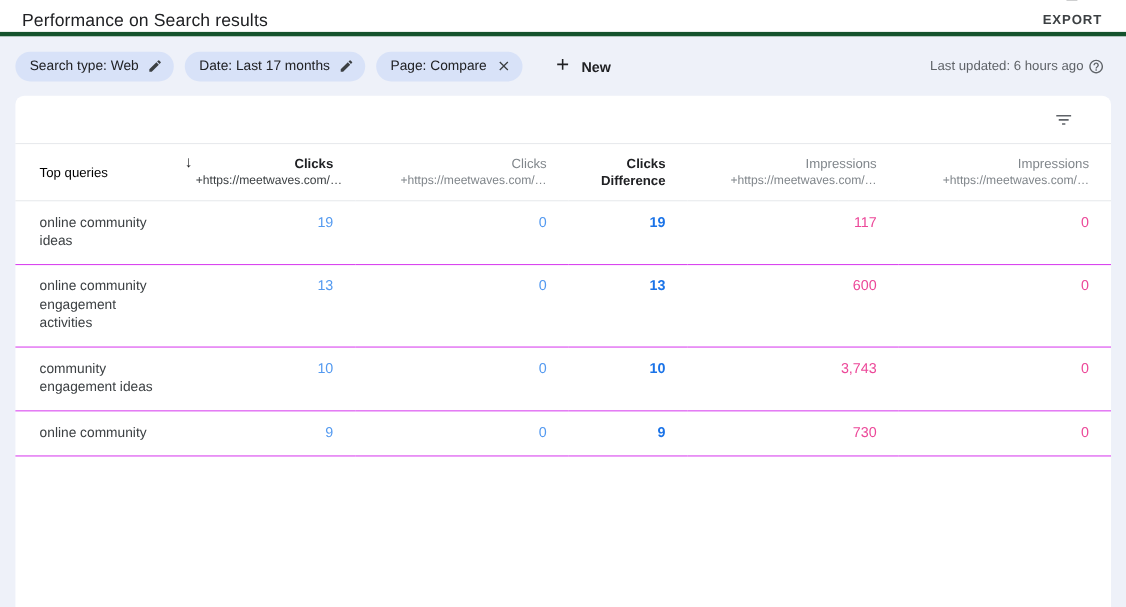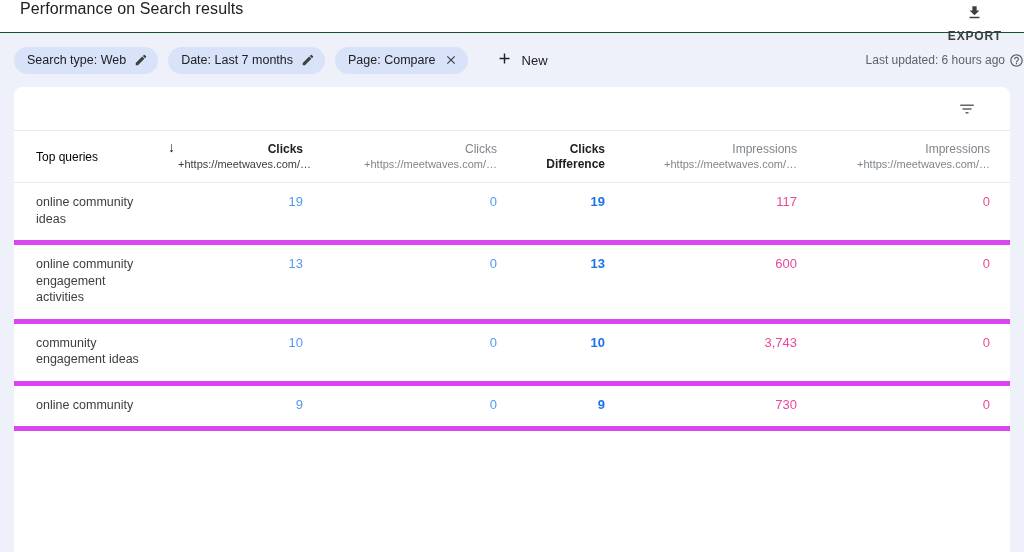--- a/index.html
+++ b/index.html
@@ -4,36 +4,36 @@
 <style>
   * { margin:0; padding:0; box-sizing:border-box; }
   html,body { width:1024px; height:552px; overflow:hidden; }
   body {
     font-family:"Liberation Sans","DejaVu Sans",sans-serif;
     background:#eef1f9;
     color:#202124;
   }
   
   .topbar {
-    height:33px; background:#ffffff; border-bottom:1px solid #14532d;
-    display:flex; align-items:flex-start; justify-content:space-between;
+    height:33px; background:#ffffff; border-bottom:4px solid #14532d;
+    display:flex; align-items:flex-end; justify-content:space-between;
     padding:0 20px 0 20px;
   }
   .page-title { font-size:16px; font-weight:400; color:#202124; letter-spacing:.1px; }
   .export-btn {
     display:flex; align-items:center; gap:8px; cursor:pointer;
     font-size:12px; font-weight:700; letter-spacing:.8px; color:#3c4043;
     padding:4px 2px;
     flex-direction:column;
   }
   .export-btn svg { display:block; }
   
   .filterbar {
     height:54px; display:flex; align-items:center; justify-content:space-between;
-    padding:0 0 0 14px;
+    padding:0 20px 0 14px;
   }
   .chips { display:flex; align-items:center; gap:10px; }
   .chip {
     display:flex; align-items:center; gap:8px; height:27px;
     background:#d8e2f8; border-radius:14px; padding:0 10px 0 13px;
     font-size:12.5px; color:#202124; cursor:pointer; white-space:nowrap;
   }
   .chip .cicon { display:flex; align-items:center; }
   .new-btn {
     display:flex; align-items:center; gap:9px; margin-left:12px;
@@ -68,21 +68,21 @@
   .h2 { font-size:11px; color:#80868b; display:block; }
   th.sorted { position:relative; }
   th.sorted .h1 { color:#202124; font-weight:700; }
   th.sorted .h2 { color:#3c4043; }
   th.diff-th .h1, th.diff-th .h2 { color:#202124; font-weight:700; font-size:12px; }
   .sort-arrow {
     position:absolute; left:-2px; top:9px; font-size:14px; color:#202124;
     font-weight:400;
   }
   tbody td {
-    border-bottom:5px solid #d946ef; vertical-align:top;
+    border-bottom:1px solid #d946ef; vertical-align:top;
     padding:11px 20px 13px 8px; text-align:right;
     font-size:13px; line-height:16.5px;
   }
   tbody td.query-cell {
     text-align:left; padding-left:22px; font-size:12.5px; color:#3c4043; cursor:pointer;
     word-break:break-word;
   }
   .v-clicks { color:#549af0; }
   .v-diff { color:#1a73e8; font-weight:700; }
   .v-impr { color:#ec4899; }
@@ -106,42 +106,42 @@
   <div class="chips">
     <div class="chip">
       <span>Search type: Web</span>
       <span class="cicon">
         <svg width="14" height="14" viewBox="0 0 24 24">
             <path fill="#3c4043" d="M3 17.25V21h3.75L17.81 9.94l-3.75-3.75L3 17.25zM20.71 7.04a1 1 0 0 0 0-1.41l-2.34-2.34a1 1 0 0 0-1.41 0l-1.83 1.83 3.75 3.75 1.83-1.83z"></path>
           </svg>
       </span>
     </div>
     <div class="chip">
-      <span>Date: Last 7 months</span>
+      <span>Date: Last 17 months</span>
       <span class="cicon">
         <svg width="14" height="14" viewBox="0 0 24 24">
             <path fill="#3c4043" d="M3 17.25V21h3.75L17.81 9.94l-3.75-3.75L3 17.25zM20.71 7.04a1 1 0 0 0 0-1.41l-2.34-2.34a1 1 0 0 0-1.41 0l-1.83 1.83 3.75 3.75 1.83-1.83z"></path>
           </svg>
       </span>
     </div>
     <div class="chip">
       <span>Page: Compare</span>
       <span class="cicon">
         <svg width="14" height="14" viewBox="0 0 24 24">
             <path fill="#3c4043" d="M19 6.41 17.59 5 12 10.59 6.41 5 5 6.41 10.59 12 5 17.59 6.41 19 12 13.41 17.59 19 19 17.59 13.41 12z"></path>
           </svg>
       </span>
     </div>
     <div class="new-btn">
       <span>
         <svg width="17" height="17" viewBox="0 0 24 24">
             <path fill="#202124" d="M19 13h-6v6h-2v-6H5v-2h6V5h2v6h6v2z"></path>
           </svg>
       </span>
-      <span style="font-weight:400;text-align:right;">New</span>
+      <span style="font-weight:700;text-align:right;">New</span>
     </div>
   </div>
   <div class="updated">
     <span>Last updated: 6 hours ago</span>
     <span class="help-icon">
       <svg width="15" height="15" viewBox="0 0 24 24">
           <path fill="#5f6368" d="M11 18h2v-2h-2v2zm1-16C6.48 2 2 6.48 2 12s4.48 10 10 10 10-4.48 10-10S17.52 2 12 2zm0 18c-4.41 0-8-3.59-8-8s3.59-8 8-8 8 3.59 8 8-3.59 8-8 8zm0-14c-2.21 0-4 1.79-4 4h2c0-1.1.9-2 2-2s2 .9 2 2c0 2-3 1.75-3 5h2c0-2.25 3-2.5 3-5 0-2.21-1.79-4-4-4z"></path>
         </svg>
     </span>
   </div>

